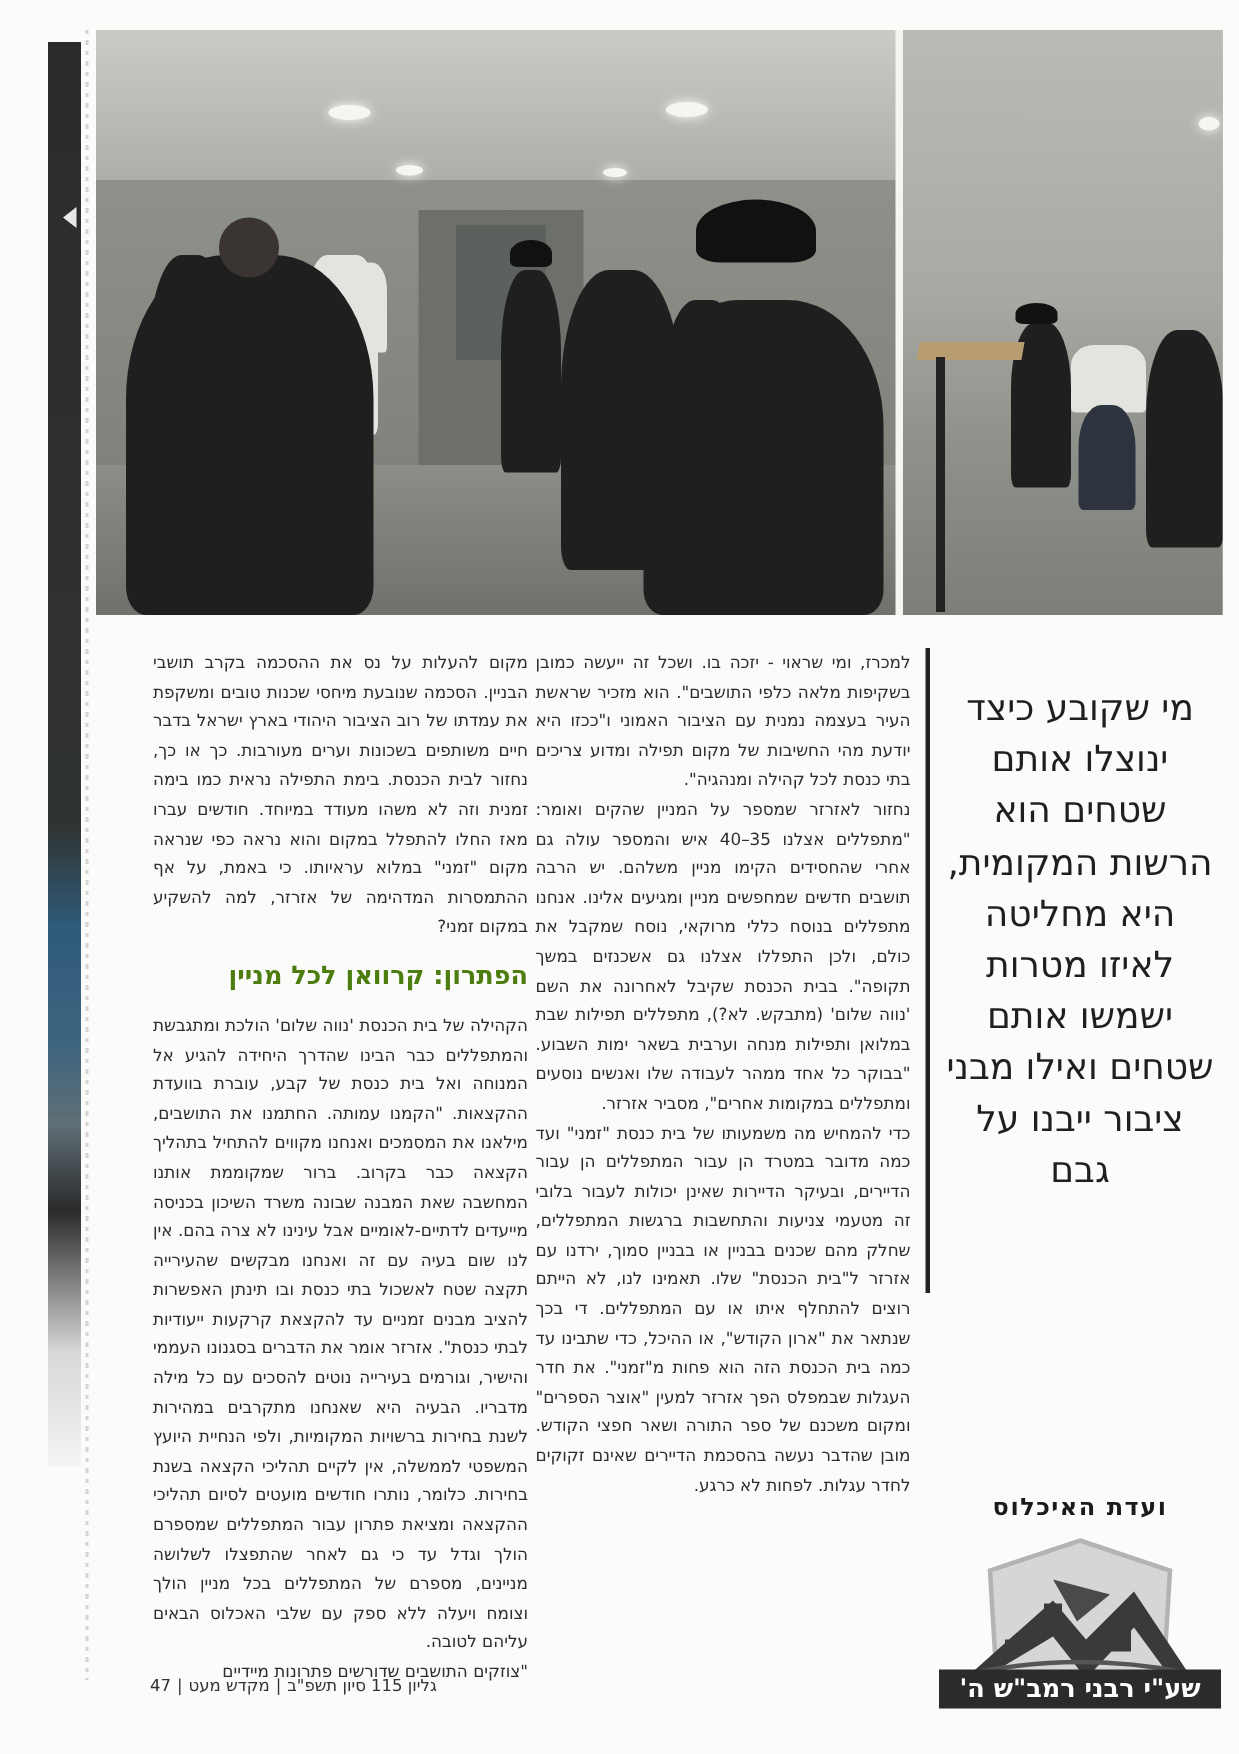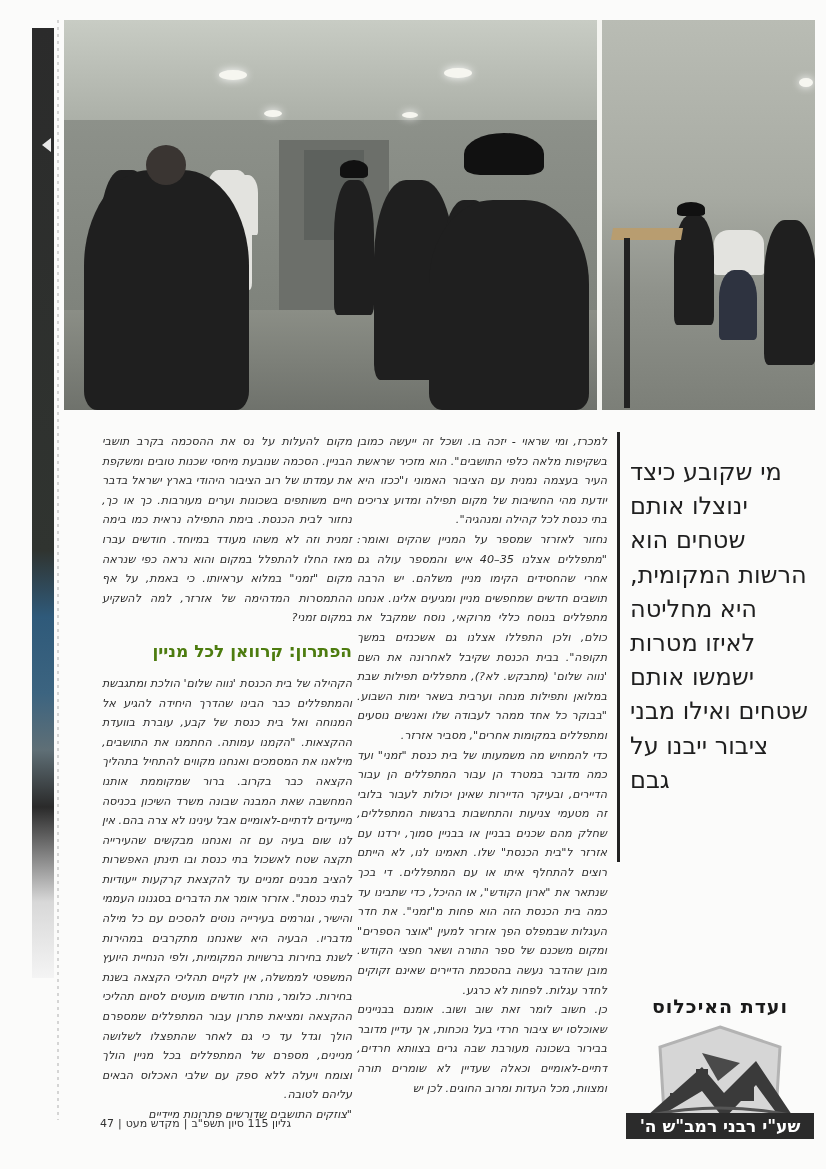--- a/index.html
+++ b/index.html
@@ -38,44 +38,44 @@
   .ph-white { position:absolute; background:#e3e3df; border-radius: 30% 30% 6% 6%; }
   .ph-divider { position:absolute; left:533px; top:0; width:5px; height:100%; background:#f4f4f0; }
   .ph-right { position:absolute; left:538px; top:0; right:0; bottom:0; background: linear-gradient(180deg,#b9bcb4 0%,#a7aaa2 45%,#8f928b 70%,#7c7f78 100%); }
   .ph-table { position:absolute; left:548px; top:208px; width:70px; height:12px; background:#b89d70; transform:skewX(-10deg); }
   .ph-pole { position:absolute; left:560px; top:218px; width:6px; height:170px; background:#222; }
   
   .col {
     position: absolute; direction: rtl; text-align: justify; font-size: 11.2px;
     line-height: 19.6px; color: #2d2d2d;
   }
-  .col p { margin: 0; font-style: italic; }
+  .col p { margin: 0; }
   .col-mid { left: 357px; top: 432px; width: 250px; }
   .col-left { left: 102px; top: 432px; width: 250px; }
   .subhead {
     direction: rtl; font-weight: bold; font-size: 17px; margin: 12px 0 12px 0;
     color: #4d7c0f; text-align: right; line-height: 22px;
   }
   .quote-rule { position:absolute; left:617px; top:432px; width:3px; height:430px; background:#222; }
   .quote {
     position: absolute; left: 630px; top: 455px; width: 180px; direction: rtl;
-    text-align: left; font-size: 24px; line-height: 34.2px; color: #1f1f1f;
+    text-align: center; font-size: 24px; line-height: 34.2px; color: #1f1f1f;
     font-family: "DejaVu Sans", sans-serif;
   }
   .footer {
     position: absolute; left: 100px; top: 1117px; width: 250px; direction: rtl;
     font-size: 11px; color: #333; text-align: left;
   }
   .footer b { font-weight: normal; }
   .footer .sep { margin: 0 4px; }
   
   .logo { position: absolute; left: 620px; top: 995px; width: 200px; height: 170px; }
   .logo-title {
     position:absolute; left:0; top:0; width:200px; text-align:center; font-weight:bold;
-    font-size: 19px; color:#1a1a1a; direction: rtl; letter-spacing: 1px;
+    font-size: 16px; color:#1a1a1a; direction: rtl; letter-spacing: 1px;
   }
   .logo-banner {
     position:absolute; left:6px; top:118px; width:188px; height:26px; background:#2b2b2b;
     color:#fff; font-weight:bold; font-size:17px; text-align:center; line-height:26px; direction: rtl;
   }
 </style>
 </head>
 <body>
 
 <div class="binding-strip">
@@ -116,21 +116,20 @@
   <div class="ph-pole"></div>
 </div>
 
 <div class="quote-rule"></div>
 <div class="quote">מי שקובע כיצד ינוצלו אותם שטחים הוא הרשות המקומית, היא מחליטה לאיזו מטרות ישמשו אותם שטחים ואילו מבני ציבור ייבנו על גבם</div>
 
 <div class="col col-mid">
   <p>למכרז, ומי שראוי - יזכה בו. ושכל זה ייעשה כמובן בשקיפות מלאה כלפי התושבים". הוא מזכיר שראשת העיר בעצמה נמנית עם הציבור האמוני ו"ככזו היא יודעת מהי החשיבות של מקום תפילה ומדוע צריכים בתי כנסת לכל קהילה ומנהגיה".</p>
   <p>נחזור לאזרזר שמספר על המניין שהקים ואומר: "מתפללים אצלנו 35–40 איש והמספר עולה גם אחרי שהחסידים הקימו מניין משלהם. יש הרבה תושבים חדשים שמחפשים מניין ומגיעים אלינו. אנחנו מתפללים בנוסח כללי מרוקאי, נוסח שמקבל את כולם, ולכן התפללו אצלנו גם אשכנזים במשך תקופה". בבית הכנסת שקיבל לאחרונה את השם 'נווה שלום' (מתבקש. לא?), מתפללים תפילות שבת במלואן ותפילות מנחה וערבית בשאר ימות השבוע. "בבוקר כל אחד ממהר לעבודה שלו ואנשים נוסעים ומתפללים במקומות אחרים", מסביר אזרזר.</p>
   <p>כדי להמחיש מה משמעותו של בית כנסת "זמני" ועד כמה מדובר במטרד הן עבור המתפללים הן עבור הדיירים, ובעיקר הדיירות שאינן יכולות לעבור בלובי זה מטעמי צניעות והתחשבות ברגשות המתפללים, שחלק מהם שכנים בבניין או בבניין סמוך, ירדנו עם אזרזר ל"בית הכנסת" שלו. תאמינו לנו, לא הייתם רוצים להתחלף איתו או עם המתפללים. די בכך שנתאר את "ארון הקודש", או ההיכל, כדי שתבינו עד כמה בית הכנסת הזה הוא פחות מ"זמני". את חדר העגלות שבמפלס הפך אזרזר למעין "אוצר הספרים" ומקום משכנם של ספר התורה ושאר חפצי הקודש. מובן שהדבר נעשה בהסכמת הדיירים שאינם זקוקים לחדר עגלות. לפחות לא כרגע.</p>
-  <p>כן. חשוב לומר זאת שוב ושוב. אומנם בבניינים שאוכלסו יש ציבור חרדי בעל נוכחות, אך עדיין מדובר בבירור בשכונה מעורבת שבה גרים בצוותא חרדים, דתיים-לאומיים וכאלה שעדיין לא שומרים תורה ומצוות, מכל העדות ומרוב החוגים. לכן יש</p>
 </div>
 
 <div class="col col-left">
   <p>מקום להעלות על נס את ההסכמה בקרב תושבי הבניין. הסכמה שנובעת מיחסי שכנות טובים ומשקפת את עמדתו של רוב הציבור היהודי בארץ ישראל בדבר חיים משותפים בשכונות וערים מעורבות. כך או כך, נחזור לבית הכנסת. בימת התפילה נראית כמו בימה זמנית וזה לא משהו מעודד במיוחד. חודשים עברו מאז החלו להתפלל במקום והוא נראה כפי שנראה מקום "זמני" במלוא עראיותו. כי באמת, על אף ההתמסרות המדהימה של אזרזר, למה להשקיע במקום זמני?</p>
   <div class="subhead">הפתרון: קרוואן לכל מניין</div>
   <p>הקהילה של בית הכנסת 'נווה שלום' הולכת ומתגבשת והמתפללים כבר הבינו שהדרך היחידה להגיע אל המנוחה ואל בית כנסת של קבע, עוברת בוועדת ההקצאות. "הקמנו עמותה. החתמנו את התושבים, מילאנו את המסמכים ואנחנו מקווים להתחיל בתהליך הקצאה כבר בקרוב. ברור שמקוממת אותנו המחשבה שאת המבנה שבונה משרד השיכון בכניסה מייעדים לדתיים-לאומיים אבל עינינו לא צרה בהם. אין לנו שום בעיה עם זה ואנחנו מבקשים שהעירייה תקצה שטח לאשכול בתי כנסת ובו תינתן האפשרות להציב מבנים זמניים עד להקצאת קרקעות ייעודיות לבתי כנסת". אזרזר אומר את הדברים בסגנונו העממי והישיר, וגורמים בעירייה נוטים להסכים עם כל מילה מדבריו. הבעיה היא שאנחנו מתקרבים במהירות לשנת בחירות ברשויות המקומיות, ולפי הנחיית היועץ המשפטי לממשלה, אין לקיים תהליכי הקצאה בשנת בחירות. כלומר, נותרו חודשים מועטים לסיום תהליכי ההקצאה ומציאת פתרון עבור המתפללים שמספרם הולך וגדל עד כי גם לאחר שהתפצלו לשלושה מניינים, מספרם של המתפללים בכל מניין הולך וצומח ויעלה ללא ספק עם שלבי האכלוס הבאים עליהם לטובה.</p>
   <p>"צוזקים התושבים שדורשים פתרונות מיידיים</p>
 </div>
 
 <div class="footer">

